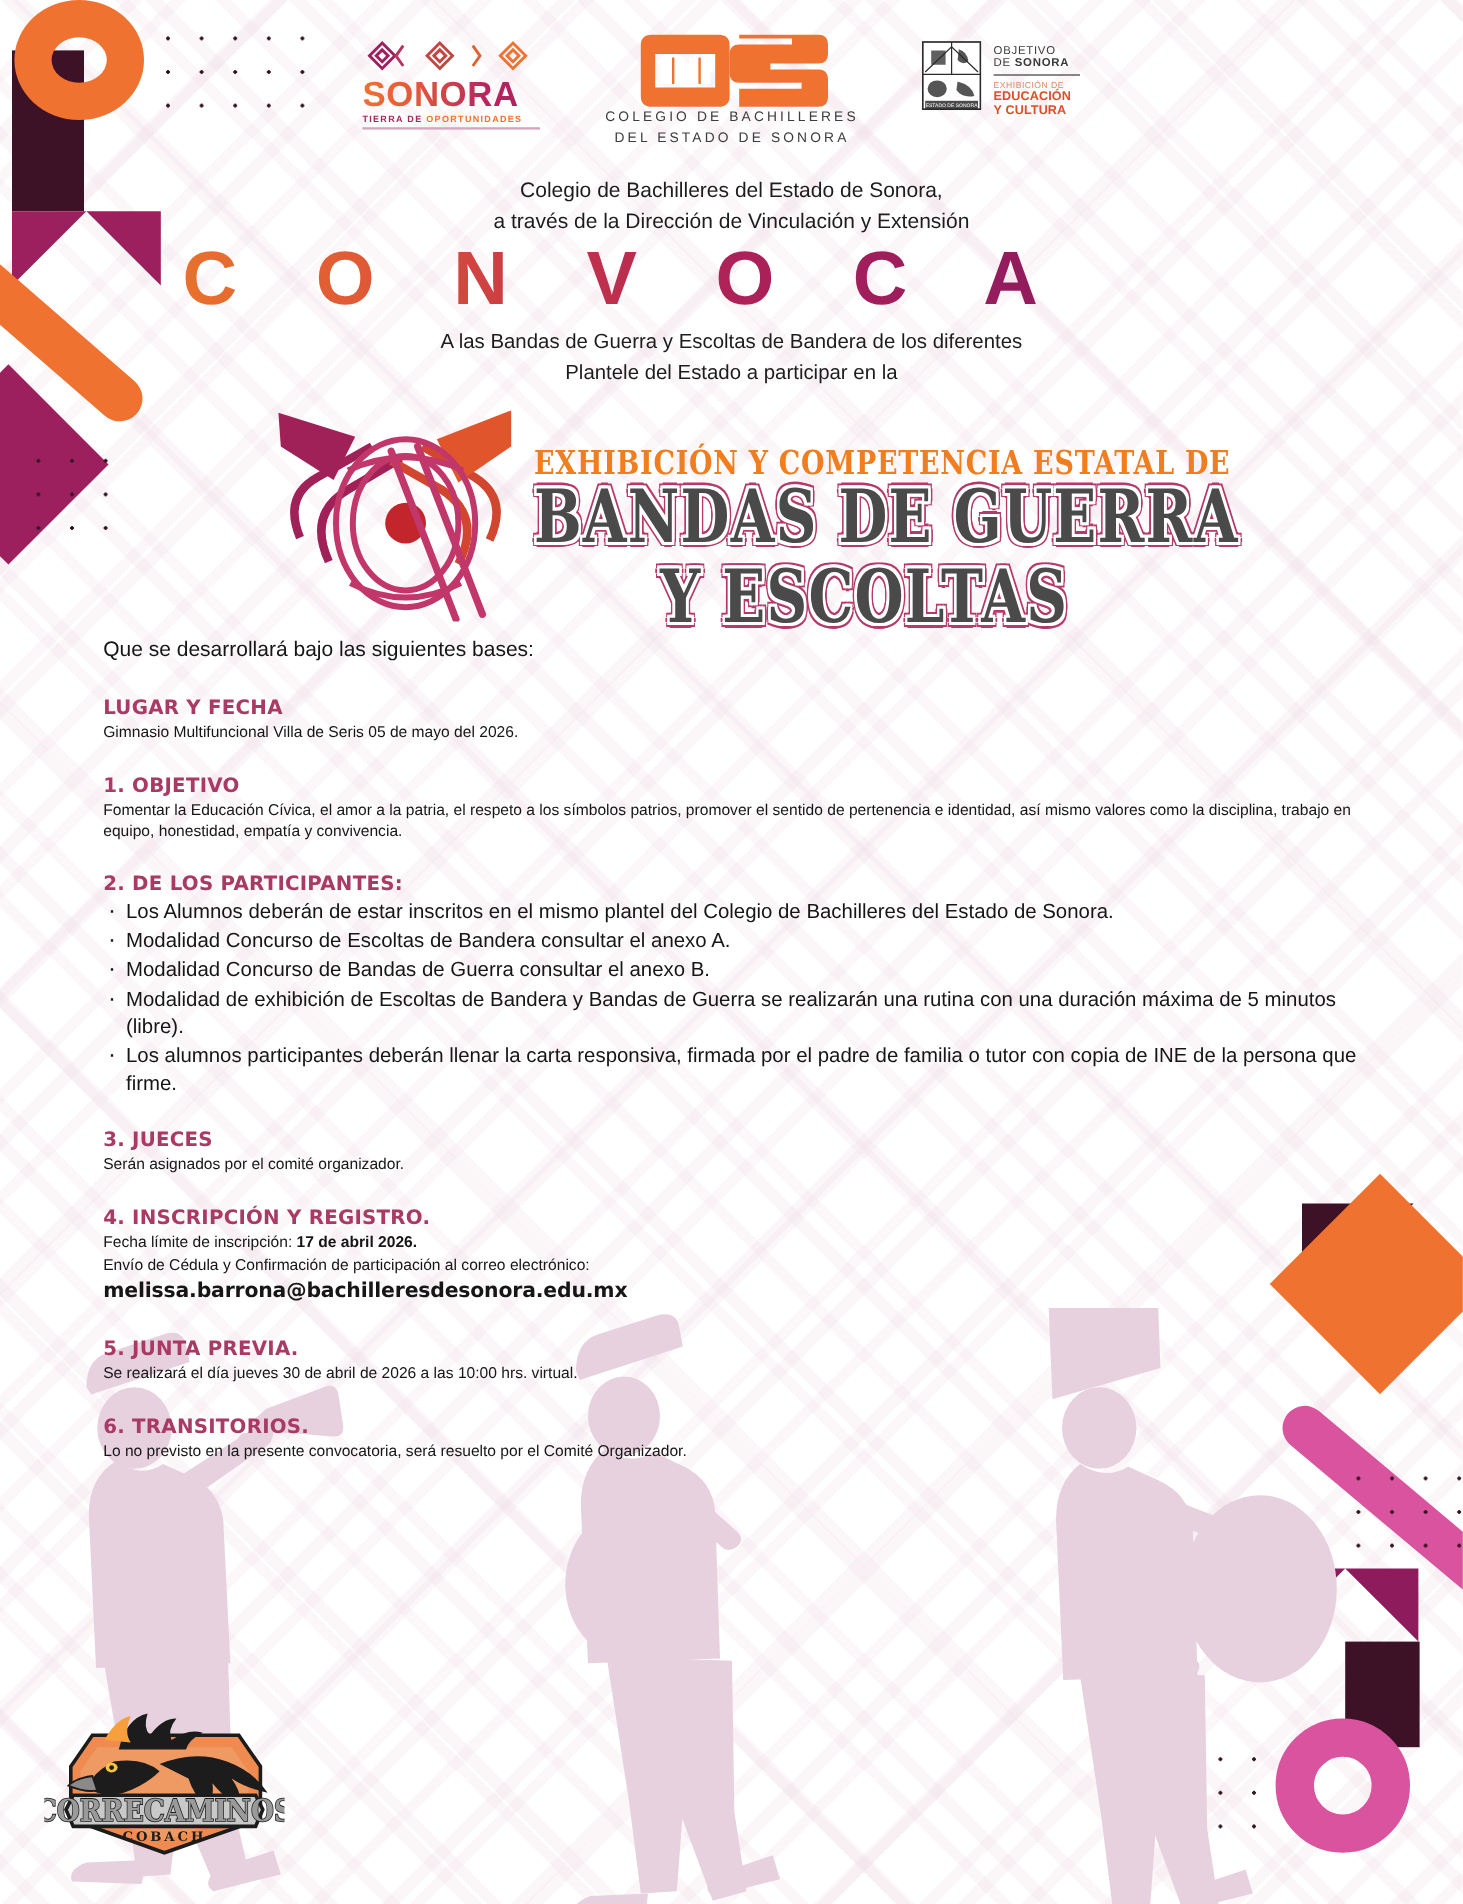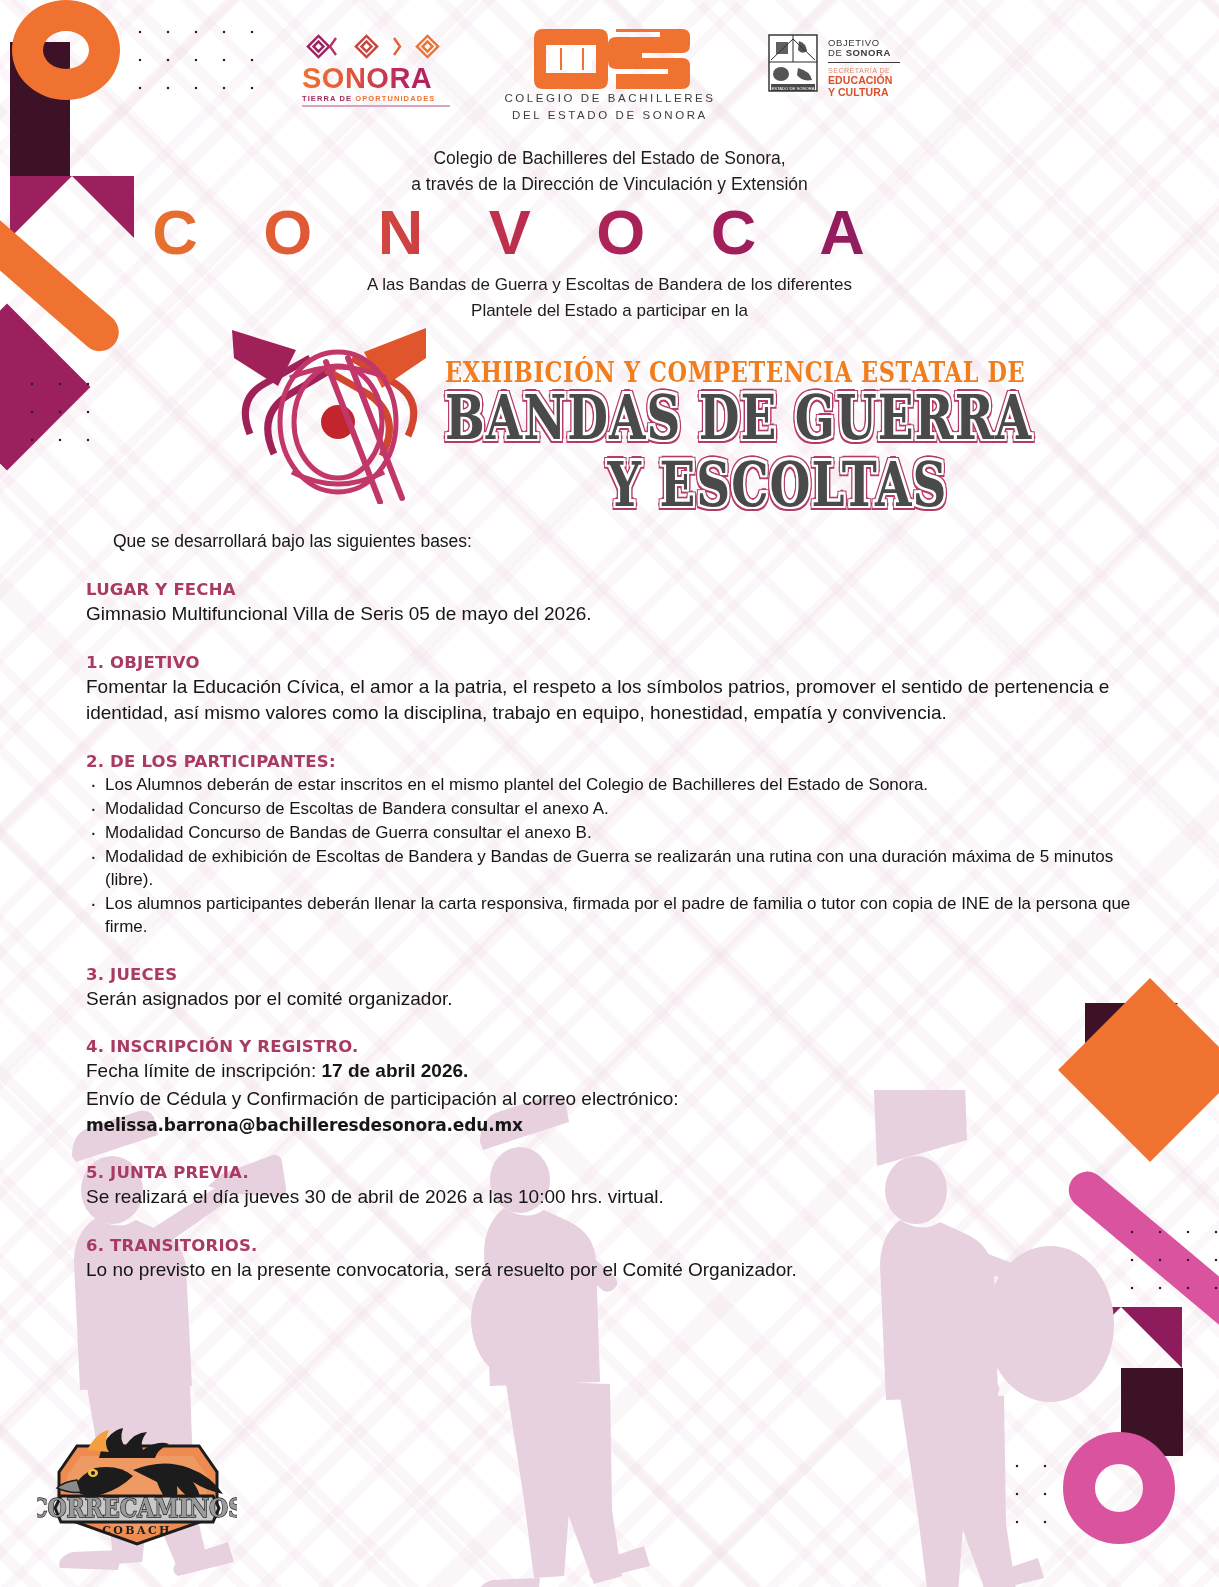--- a/index.html
+++ b/index.html
@@ -80,21 +80,21 @@
     font-family:"Liberation Sans",sans-serif;font-weight:bold;font-size:63px;
     letter-spacing:24px;
     background:linear-gradient(90deg,#e8712c 0%,#e05a36 20%,#c43548 42%,#ad2258 62%,#9d1d5c 82%,#8e1b5e 100%);
     -webkit-background-clip:text;background-clip:text;color:transparent;
   }
 
   #subintro{position:absolute;top:272px;left:0;width:1219px;text-align:center;
     font-size:17px;color:#1d1d1d;line-height:1.5;}
 
   
-  #titleart{position:absolute;top:314px;left:230px;width:760px;height:190px;text-align:center;}
+  #titleart{position:absolute;top:328px;left:230px;width:760px;height:190px;}
   #titlewords{position:absolute;left:215px;top:48px;width:560px;}
   .t-line1{
     font-family:"DejaVu Serif",serif;font-weight:bold;font-size:22.5px;
     color:#f07d1e;letter-spacing:.6px;white-space:nowrap;
     transform:scaleY(1.22);transform-origin:left bottom;
   }
   .t-big{
     font-family:"DejaVu Serif",serif;font-weight:bold;color:#4a4a4a;
     letter-spacing:1px;line-height:.96;white-space:nowrap;
     -webkit-text-stroke:0px;
@@ -102,24 +102,24 @@
       -2px 0 #fff, 2px 0 #fff, 0 -2px #fff, 0 2px #fff,
       -2px -2px #fff, 2px -2px #fff, -2px 2px #fff, 2px 2px #fff,
       -3.5px 0 #b43a6a, 3.5px 0 #b43a6a, 0 -3.5px #b43a6a, 0 3.5px #b43a6a,
       -3px -3px #b43a6a, 3px -3px #b43a6a, -3px 3px #b43a6a, 3px 3px #b43a6a;
   }
   .t-big.l2{font-size:47px;transform:scaleY(1.3);transform-origin:left top;}
   .t-big.l3{font-size:47px;transform:scaleY(1.3);transform-origin:left top;margin-top:22px;margin-left:105px;}
 
   
   #body{position:absolute;top:528px;left:86px;width:1055px;color:#161616;}
-  .lead{font-size:17.5px;line-height:1.5;margin-left:27px;}
+  .lead{font-size:17.5px;line-height:1.5;}
   .h{font-weight:bold;font-size:16.5px;color:#a83a63;letter-spacing:.2px;margin-top:26px;
      font-family:"DejaVu Sans",sans-serif;}
-  .p{font-size:19px;line-height:1.36;margin-top:2px;}
+  .p{font-size:13px;line-height:1.36;margin-top:2px;}
   ul.b{list-style:none;margin:2px 0 0;padding:0;}
   ul.b li{font-size:17px;line-height:1.36;padding-left:19px;position:relative;margin-bottom:1px;}
   ul.b li:before{content:"·";position:absolute;left:4px;top:-2px;font-size:20px;color:#161616;}
   .bold{font-weight:bold;}
   .mail{font-weight:bold;font-size:17px;letter-spacing:-.15px;
         font-family:"DejaVu Sans",sans-serif;}
 
   
   #correcaminos{position:absolute;left:37px;top:1410px;width:200px;height:150px;z-index:6;text-align:right;}
 </style>
@@ -248,21 +248,21 @@
           <ellipse cx="13" cy="40" rx="8" ry="7" opacity=".8"></ellipse>
           <path d="M30 34 q12 3 14 12 q-10 2 -15 -5 z" opacity=".8"></path>
           <rect x="3" y="50" width="44" height="7" opacity=".85"></rect>
         </g>
         <text x="25" y="55.5" font-size="4.2" fill="#fff" text-anchor="middle" font-family="Liberation Sans, sans-serif">ESTADO DE SONORA</text>
       </svg>
       <div style="padding-top:4px;">
         <div class="gob-t1">OBJETIVO</div>
         <div class="gob-t1"><span>DE </span><b>SONORA</b></div>
         <div class="gob-line"></div>
-        <div class="gob-t2">SECRETARÍA DE</div>
+        <div class="gob-t2">EXHIBICIÓN DE</div>
         <div class="gob-t3">EDUCACIÓN</div>
         <div class="gob-t3">Y CULTURA</div>
       </div>
     </div>
   </div>
 
   <div id="intro">
     <div>Colegio de Bachilleres del Estado de Sonora,</div>
     <div>a través  de la Dirección de Vinculación y Extensión</div>
   </div>

